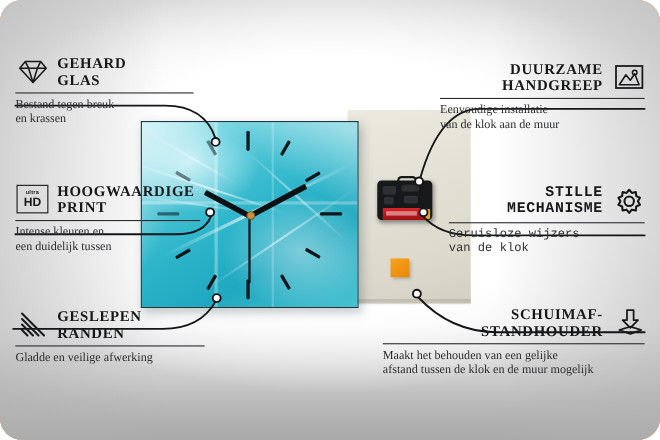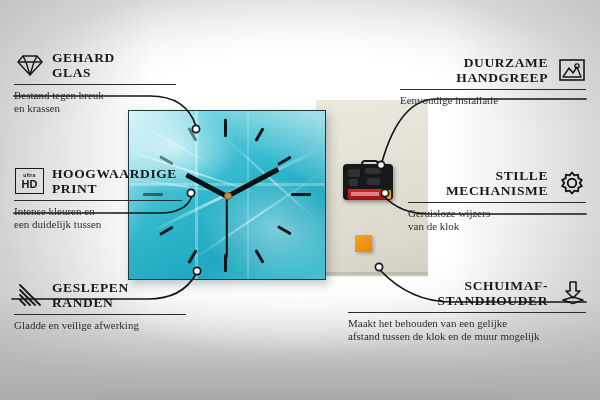--- a/index.html
+++ b/index.html
@@ -1,20 +1,20 @@
 <!DOCTYPE html>
 <html><head>
 <meta charset="utf-8">
 <style>
   html,body{margin:0;padding:0;}
   body{width:600px;height:400px;overflow:hidden;
        font-family:"Liberation Serif","DejaVu Serif",serif;}
 
   #stage{position:relative;width:600px;height:400px;overflow:hidden;
-         background:#f97316;}
+         background:#f97316;border-radius:20px;}
 
   
   .bg-vignette{position:absolute;inset:0;
       background:
         radial-gradient(ellipse 78% 62% at 50% 42%, rgba(255,255,255,1) 0%, rgba(255,255,255,1) 46%, rgba(255,255,255,0) 76%),
         linear-gradient(180deg,#d9d9d9 0%,#eeeeee 14%,#fdfdfd 34%,#ffffff 52%,#f0f0f0 74%,#b9b9b9 92%,#a9a9a9 100%);
   }
   .bg-side-l{position:absolute;left:0;top:0;width:150px;height:400px;
       background:linear-gradient(90deg,rgba(176,176,176,.55),rgba(255,255,255,0));}
   .bg-side-r{position:absolute;right:0;top:0;width:150px;height:400px;
@@ -242,23 +242,24 @@
           <circle cx="19" cy="8" r="2.1" fill="none" stroke="#16181a" stroke-width="1.3"></circle>
         </svg>
       </span>
       <div>
         <div class="ttl">DUURZAME</div>
         <div class="ttl">HANDGREEP</div>
       </div>
     </div>
     <div class="rule"></div>
     <div class="sub">Eenvoudige installatie</div>
-  </div>
-
-  <div class="feat right" style="right:14px;top:168px;width:178px;">
+    <div class="sub">van de klok aan de muur</div>
+  </div>
+
+  <div class="feat right" style="right:14px;top:168px;width:178px;font-family:Liberation Mono, monospace;">
     <div class="head">
       <span class="ico">
         <svg width="28" height="26" viewBox="0 0 28 26">
           <g fill="none" stroke="#16181a" stroke-width="1.9" stroke-linejoin="round">
             <path d="M14,2.5 L16.4,5.4 L20,4.6 L20.4,8.3 L23.8,9.8 L21.9,13 L23.8,16.2 L20.4,17.7
                      L20,21.4 L16.4,20.6 L14,23.5 L11.6,20.6 L8,21.4 L7.6,17.7 L4.2,16.2
                      L6.1,13 L4.2,9.8 L7.6,8.3 L8,4.6 L11.6,5.4 Z"></path>
             <circle cx="14" cy="13" r="4.3"></circle>
           </g>
         </svg>

